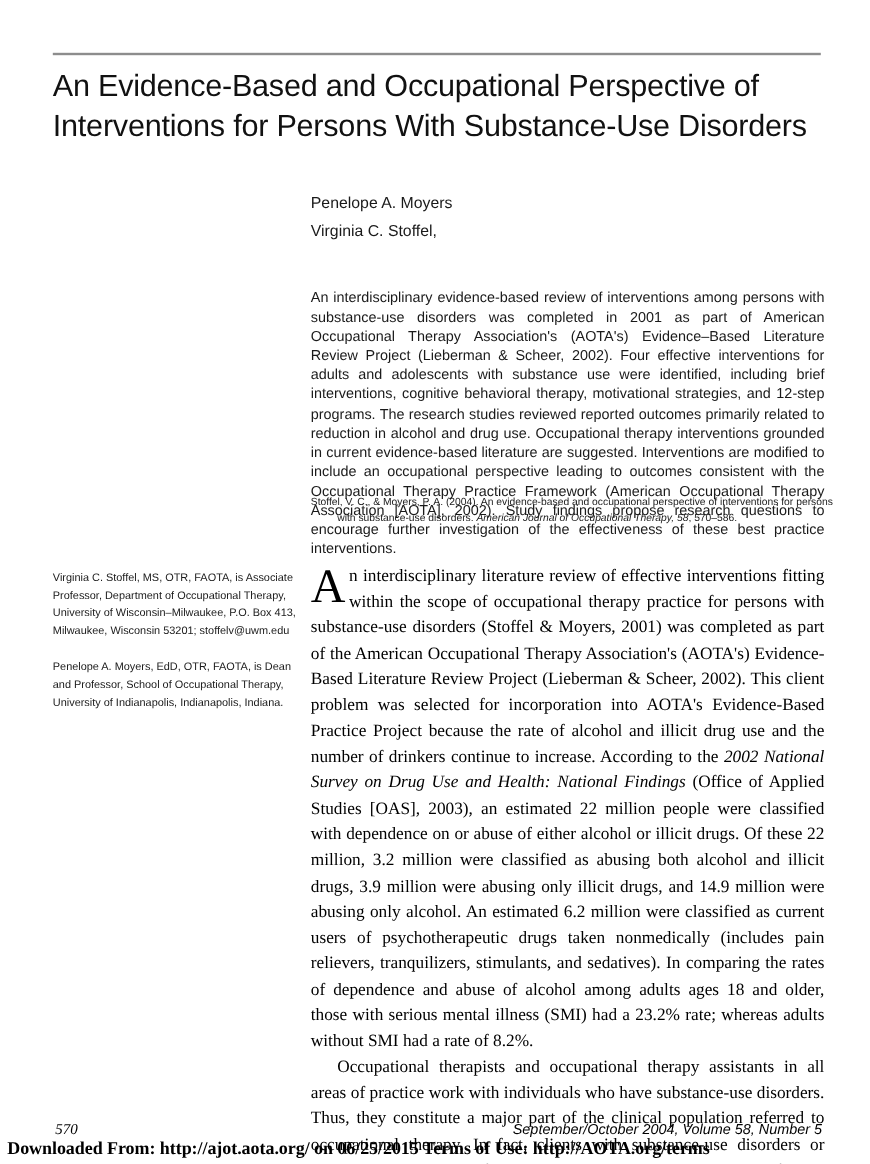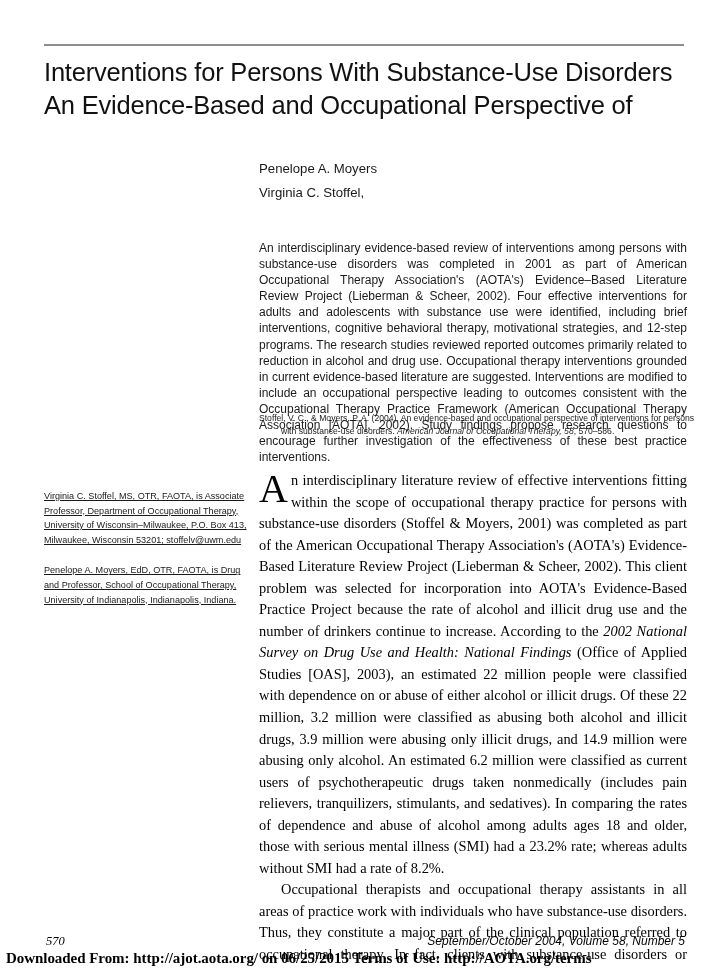--- a/index.html
+++ b/index.html
@@ -100,22 +100,21 @@
     position: absolute;
     left: 44px;
     top: 474px;
     width: 204px;
     font-family: "Liberation Sans", sans-serif;
     font-size: 9.1px;
     line-height: 14.6px;
     color: #1a1a1a;
   }
   .affiliations p {
-    margin: 15px 0 16px 0;
-    text-decoration: underline;
+    margin: 0 0 16px 0;
   }
 
   
   .body-col {
     position: absolute;
     left: 259px;
     top: 470px;
     width: 428px;
     font-family: "Liberation Serif", serif;
     font-size: 14.4px;
@@ -177,38 +176,38 @@
   }
 </style>
 </head>
 <body>
 
 <div class="page">
 
   <div class="top-rule"></div>
 
   <div class="title-block">
+    <div class="title-line">An Evidence-Based and Occupational Perspective of</div>
     <div class="title-line">Interventions for Persons With Substance-Use Disorders</div>
-    <div class="title-line">An Evidence-Based and Occupational Perspective of</div>
   </div>
 
   <div class="authors">
     <div class="author-name">Penelope A. Moyers</div>
     <div class="author-name">Virginia C. Stoffel,</div>
   </div>
 
   <div class="abstract">An interdisciplinary evidence-based review of interventions among persons with substance-use disorders was completed in 2001 as part of American Occupational Therapy Association's (AOTA's) Evidence–Based Literature Review Project (Lieberman &amp; Scheer, 2002). Four effective interventions for adults and adolescents with substance use were identified, including brief interventions, cognitive behavioral therapy, motivational strategies, and 12-step programs. The research studies reviewed reported outcomes primarily related to reduction in alcohol and drug use. Occupational therapy interventions grounded in current evidence-based literature are suggested. Interventions are modified to include an occupational perspective leading to outcomes consistent with the Occupational Therapy Practice Framework (American Occupational Therapy Association [AOTA], 2002). Study findings propose research questions to encourage further investigation of the effectiveness of these best practice interventions.</div>
 
   <div class="citation">
     <span class="first-line">Stoffel, V. C., &amp; Moyers, P. A. (2004). An evidence-based and occupational perspective of interventions for persons with substance-use disorders. </span><i>American Journal of Occupational Therapy, 58</i><span>, 570–586.</span>
   </div>
 
   <div class="affiliations">
     <p>Virginia C. Stoffel, MS, OTR, FAOTA, is Associate Professor, Department of Occupational Therapy, University of Wisconsin–Milwaukee, P.O. Box 413, Milwaukee, Wisconsin 53201; stoffelv@uwm.edu</p>
-    <p>Penelope A. Moyers, EdD, OTR, FAOTA, is Drug and Professor, School of Occupational Therapy, University of Indianapolis, Indianapolis, Indiana.</p>
+    <p>Penelope A. Moyers, EdD, OTR, FAOTA, is Dean and Professor, School of Occupational Therapy, University of Indianapolis, Indianapolis, Indiana.</p>
   </div>
 
   <div class="body-col">
     <p class="first"><span class="dropcap">A</span><span>n interdisciplinary literature review of effective interventions fitting within the scope of occupational therapy practice for persons with substance-use disorders (Stoffel &amp; Moyers, 2001) was completed as part of the American Occupational Therapy Association's (AOTA's) Evidence-Based Literature Review Project (Lieberman &amp; Scheer, 2002). This client problem was selected for incorporation into AOTA's Evidence-Based Practice Project because the rate of alcohol and illicit drug use and the number of drinkers continue to increase. According to the </span><i>2002 National Survey on Drug Use and Health: National Findings</i><span> (Office of Applied Studies [OAS], 2003), an estimated 22 million people were classified with dependence on or abuse of either alcohol or illicit drugs. Of these 22 million, 3.2 million were classified as abusing both alcohol and illicit drugs, 3.9 million were abusing only illicit drugs, and 14.9 million were abusing only alcohol. An estimated 6.2 million were classified as current users of psychotherapeutic drugs taken nonmedically (includes pain relievers, tranquilizers, stimulants, and sedatives). In comparing the rates of dependence and abuse of alcohol among adults ages 18 and older, those with serious mental illness (SMI) had a 23.2% rate; whereas adults without SMI had a rate of 8.2%.</span></p>
     <p>Occupational therapists and occupational therapy assistants in all areas of practice work with individuals who have substance-use disorders. Thus, they constitute a major part of the clinical population referred to occupational therapy. In fact, clients with substance-use disorders or problem drinking are referred to occupational therapy because of other physical or psychosocial problems interfering with occupational performance. For instance, because clients with serious mental illness have a high rate of substance-use disorders, occupational therapists and occupational therapy assistants who work in the mental health practice area must be concerned with helping these clients achieve abstinence as a part of their</p>
   </div>
 
   <div class="footer-page-num">570</div>
   <div class="footer-issue">September/October 2004, Volume 58, Number 5</div>
   <div class="download-banner">Downloaded From: http://ajot.aota.org/ on 06/25/2015 Terms of Use: http://AOTA.org/terms</div>

